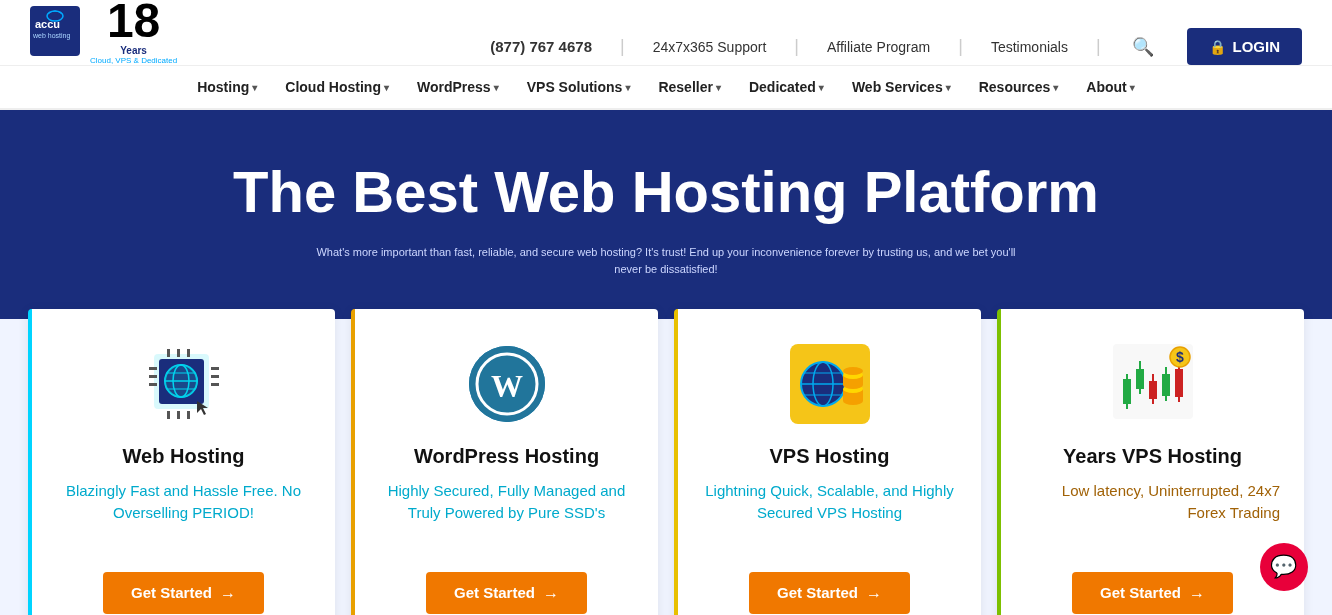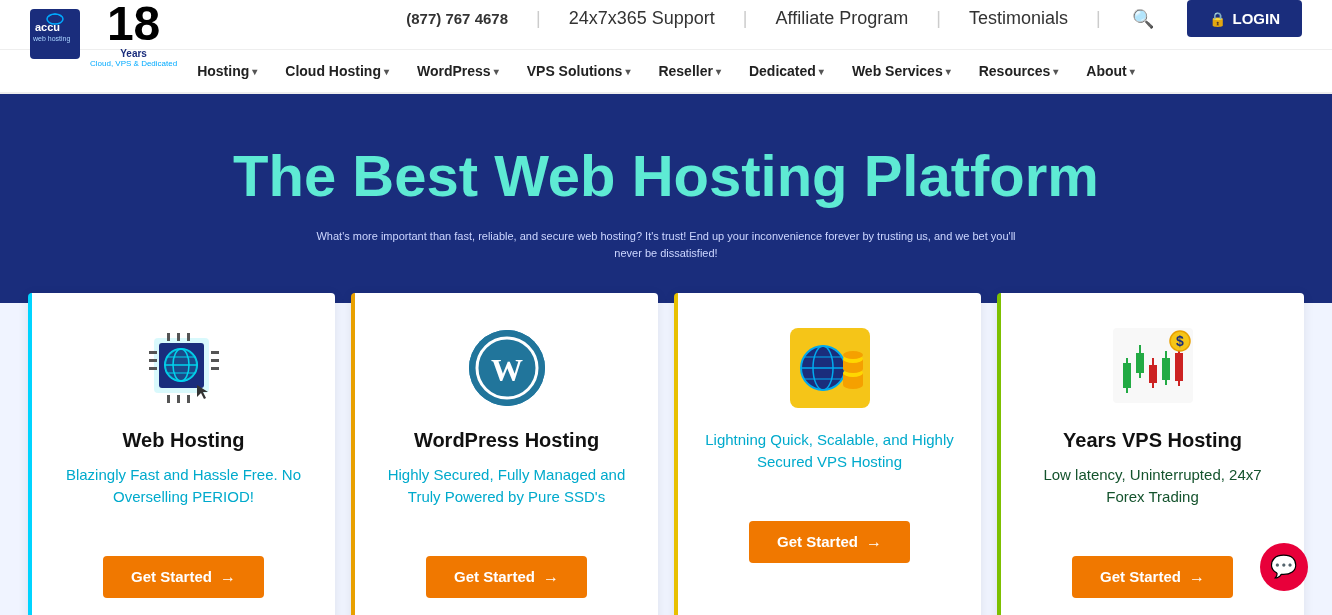--- a/index.html
+++ b/index.html
@@ -1,24 +1,24 @@
 <!DOCTYPE html>
 <html><head>
   <meta charset="utf-8">
   <style>
     * { margin: 0; padding: 0; box-sizing: border-box; }
     body { font-family: Arial, sans-serif; width: 1332px; overflow-x: hidden; }
 
     
     .topbar {
       display: flex;
-      align-items: flex-start;
+      align-items: flex-end;
       justify-content: space-between;
       padding: 0 30px;
-      height: 50px;
+      height: 66px;
       background: #fff;
       border-bottom: 1px solid #eee;
     }
     .logo-area {
       display: flex;
       align-items: center;
       gap: 6px;
     }
     .years-badge {
       display: flex;
@@ -50,21 +50,21 @@
       font-weight: bold;
       color: #333;
       font-size: 15px;
     }
     .topbar-sep {
       color: #ccc;
       font-size: 18px;
     }
     .topbar-link {
       color: #333;
-      font-size: 18px;
+      font-size: 14px;
       text-decoration: none;
       cursor: pointer;
     }
     .search-icon-btn {
       background: none;
       border: none;
       cursor: pointer;
       font-size: 18px;
       color: #333;
       padding: 4px;
@@ -118,21 +118,21 @@
 
     
     .hero {
       background: #1a2d7c;
       text-align: center;
       padding: 50px 20px 40px;
     }
     .hero h1 {
       font-size: 58px;
       font-weight: 900;
-      color: #5eead4;
+      color: #ffffff;
       line-height: 1.1;
       margin-bottom: 20px;
     }
     .hero p {
       color: #ccd6ff;
       font-size: 11px;
       max-width: 700px;
       margin: 0 auto;
       line-height: 1.6;
     }
@@ -180,21 +180,21 @@
       color: #111;
       margin-bottom: 12px;
     }
     .card-desc {
       font-size: 15px;
       color: #00aacc;
       line-height: 1.5;
       margin-bottom: 22px;
       min-height: 70px;
     }
-    .card-desc.dark { color: #14532d; }
+    .card-desc.dark { color: #a16207; text-align: right; }
     .get-started-btn {
       background: #f07800;
       color: #fff;
       border: none;
       padding: 12px 28px;
       font-size: 15px;
       font-weight: bold;
       border-radius: 4px;
       cursor: pointer;
       display: inline-flex;
@@ -379,20 +379,21 @@
 
         <ellipse cx="68" cy="62" rx="10" ry="4" fill="#f5a000"></ellipse>
         <rect x="58" y="50" width="20" height="12" fill="#f5a000"></rect>
         <ellipse cx="68" cy="50" rx="10" ry="4" fill="#ffd700"></ellipse>
         <ellipse cx="68" cy="46" rx="10" ry="4" fill="#f5a000"></ellipse>
         <rect x="58" y="36" width="20" height="10" fill="#f5a000"></rect>
         <ellipse cx="68" cy="36" rx="10" ry="4" fill="#ffd700"></ellipse>
         <ellipse cx="68" cy="32" rx="10" ry="4" fill="#f5a000"></ellipse>
       </svg>
     </div>
+    <h3>VPS Hosting</h3>
     <p class="card-desc">Lightning Quick, Scalable, and Highly Secured VPS Hosting</p>
     <button class="get-started-btn">
       <span>Get Started</span>
       <span class="arrow">→</span>
     </button>
   </div>
 
   <div class="card">
     <div class="card-icon">
       <svg viewBox="0 0 90 90" xmlns="http://www.w3.org/2000/svg">

